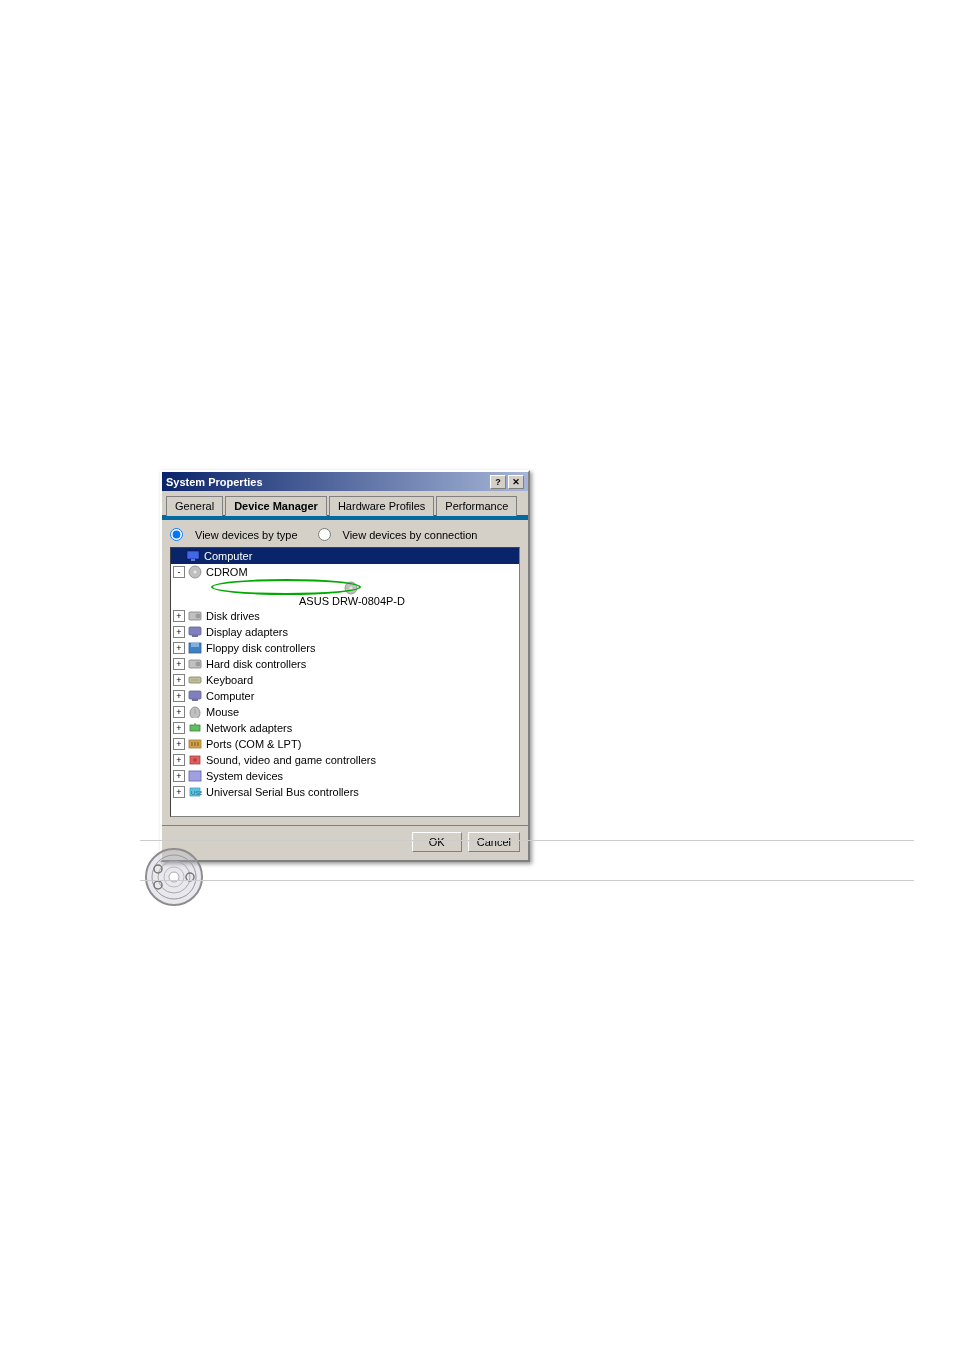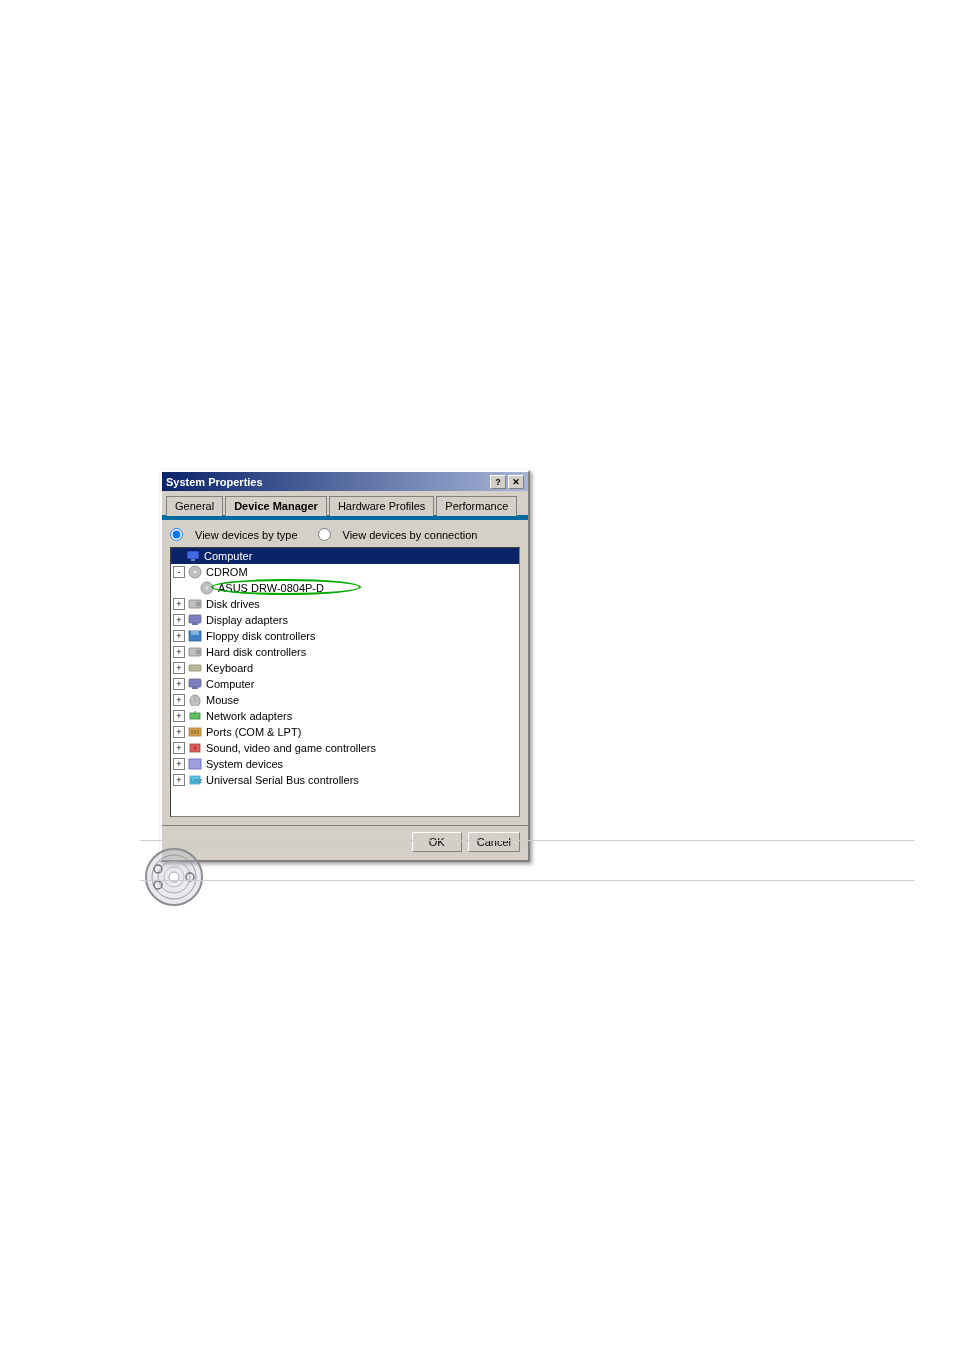--- a/index.html
+++ b/index.html
@@ -276,21 +276,21 @@
           <span class="icon-placeholder">
             <svg width="14" height="14" viewBox="0 0 14 14">
               <circle cx="7" cy="7" r="6" fill="#c0c0c0" stroke="#888" stroke-width="0.8"></circle>
               <circle cx="7" cy="7" r="2" fill="#e8e8e8" stroke="#aaa" stroke-width="0.5"></circle>
             </svg>
           </span>
           <span>CDROM</span>
         </div>
 
 
-        <div class="tree-item indent1 asus-item" style="position:relative;">
+        <div class="tree-item indent1 asus-item" style="position:relative;flex-direction:column;">
           <span style="width:12px;display:inline-block;"></span>
           <span class="icon-placeholder">
             <svg width="14" height="14" viewBox="0 0 14 14">
               <circle cx="7" cy="7" r="6" fill="#c0c0c0" stroke="#888" stroke-width="0.8"></circle>
               <circle cx="7" cy="7" r="2" fill="#e8e8e8" stroke="#aaa" stroke-width="0.5"></circle>
             </svg>
           </span>
           <span>ASUS DRW-0804P-D</span>
 
           <div style="position:absolute;top:-1px;left:26px;width:150px;height:16px;border:2px solid #00aa00;border-radius:50%;pointer-events:none;"></div>

